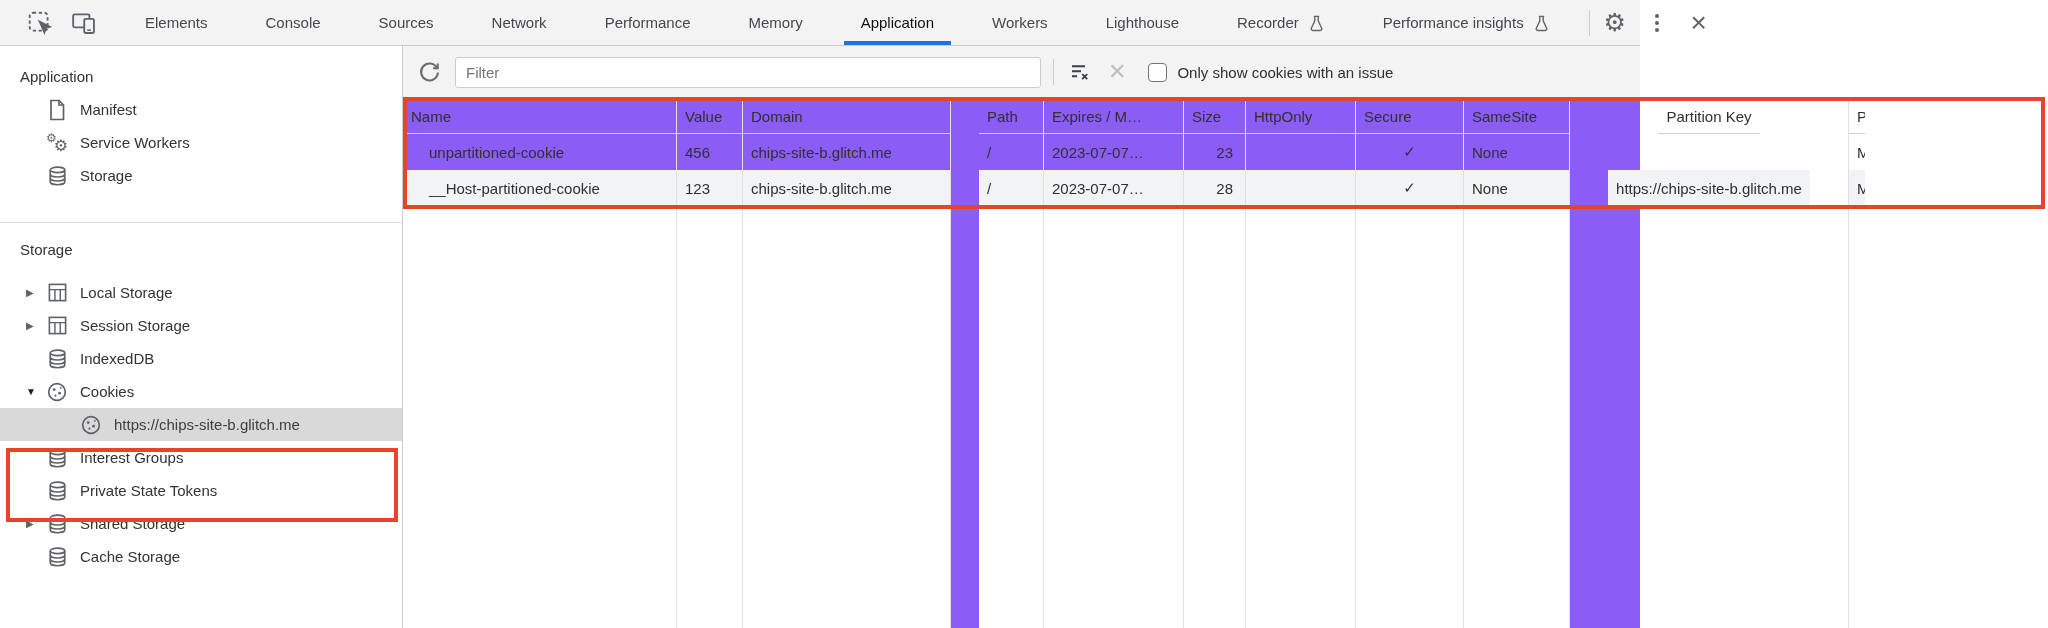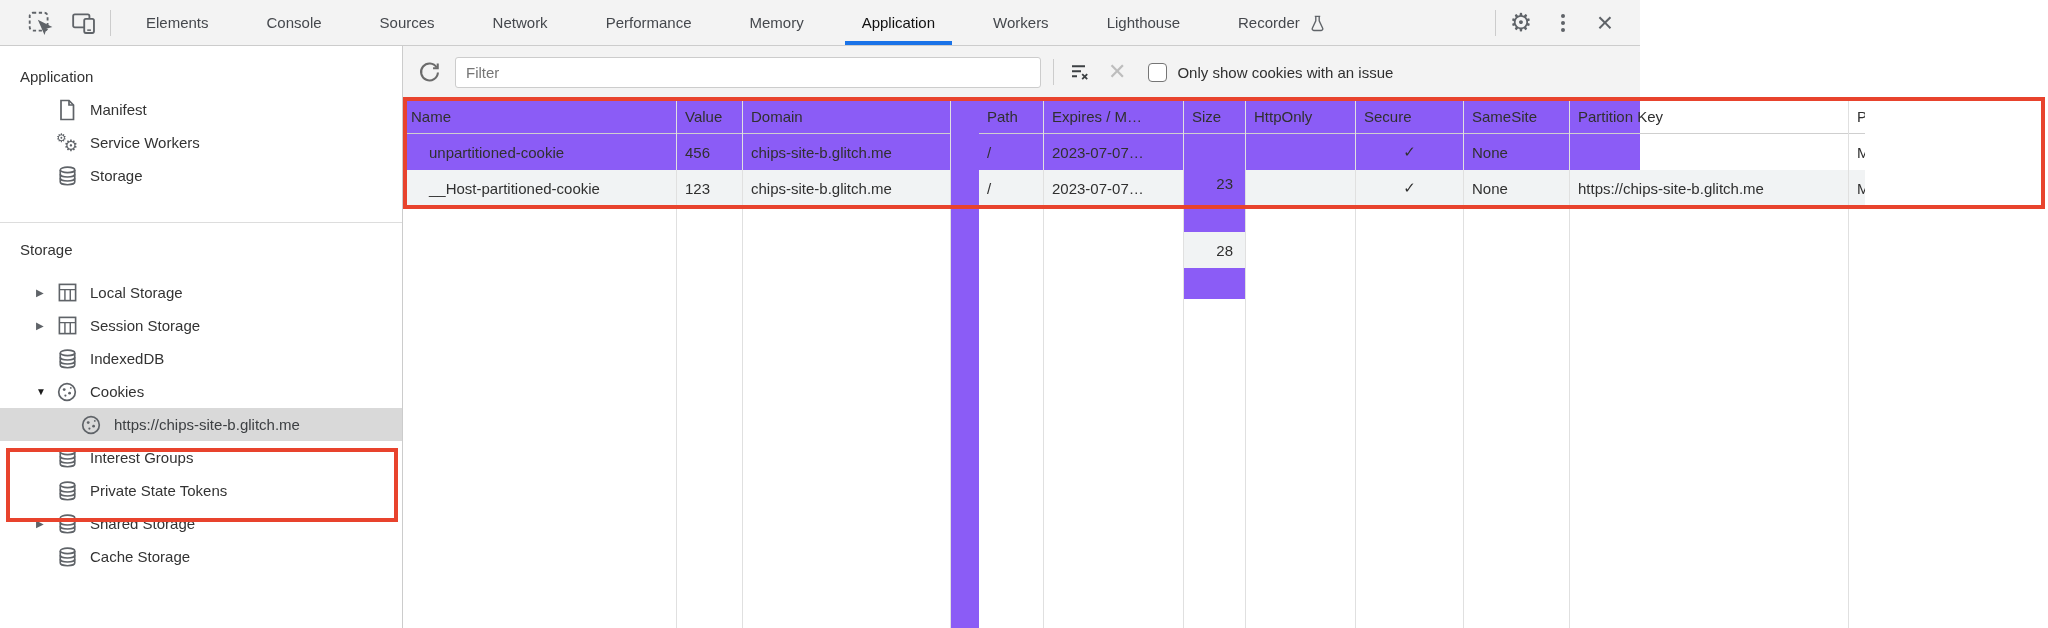--- a/index.html
+++ b/index.html
@@ -28,21 +28,21 @@
   .kebab i { width:4px; height:4px; border-radius:50%; background:#5f6368; }
   .close-glyph { font-size:28px; font-weight:300; line-height:1; }
 
   
   .split { flex:1; display:flex; min-height:0; }
 
   
   .sidebar { width:403px; flex:0 0 403px; background:#fff; border-right:1px solid #ccc;
              padding-top:14px; position:relative; }
   .sec-title { height:33px; line-height:33px; padding-left:20px; font-size:15px; color:#333; }
-  .tree-row { height:33px; display:flex; align-items:center; padding-left:36px; font-size:15px;
+  .tree-row { height:33px; display:flex; align-items:center; padding-left:26px; font-size:15px;
               color:#333; cursor:pointer; white-space:nowrap; }
   .tree-row .arrow { width:20px; font-size:10px; color:#5f6368; flex:0 0 20px; }
   .tree-row .arrow.open { color:#1b1b1b; }
   .tree-row .t-icon { width:22px; height:22px; flex:0 0 22px; margin-right:12px;
                       display:flex; align-items:center; justify-content:center; color:#5f6368; }
   .tree-row.child { padding-left:60px; }
   .tree-row.selected { background:#d9d9d9; color:#3d4043; }
   .side-sep { border-top:1px solid #ddd; margin-top:30px; }
   .after-sep { margin-top:10px; }
   .items-gap { height:10px; }
@@ -141,20 +141,28 @@
           <span>Lighthouse</span>
         </div>
         <div class="tab">
           <span>Recorder</span>
           <span class="flask">
             <svg width="17" height="18" viewBox="0 0 20 20">
               <path d="M6.8 2.2h6.4M8 2.2v5.2l-4.1 8.7a1.9 1.9 0 0 0 1.7 2.7h8.8a1.9 1.9 0 0 0 1.7-2.7L12 7.4V2.2" fill="none" stroke="#5f6368" stroke-width="1.6"></path>
             </svg>
           </span>
         </div>
+        <div class="tab">
+          <span>Performance insights</span>
+          <span class="flask">
+            <svg width="17" height="18" viewBox="0 0 20 20">
+              <path d="M6.8 2.2h6.4M8 2.2v5.2l-4.1 8.7a1.9 1.9 0 0 0 1.7 2.7h8.8a1.9 1.9 0 0 0 1.7-2.7L12 7.4V2.2" fill="none" stroke="#5f6368" stroke-width="1.6"></path>
+            </svg>
+          </span>
+        </div>
       </div>
     <div class="right-icons">
       <div class="vsep"></div>
       <div class="glyph-btn">
           <span class="gear-glyph">⚙</span>
         </div>
       <div class="glyph-btn">
         <span class="kebab">
             <i></i>
             <i></i>
@@ -352,21 +360,21 @@
             <div class="cell r">/</div>
             <div class="cell r odd">/</div>
             <div class="gfill"></div>
           </div>
           <div class="gcol" style="width: 140px; flex: 0 0 140px;">
             <div class="cell th">Expires / M…</div>
             <div class="cell r">2023-07-07…</div>
             <div class="cell r odd">2023-07-07…</div>
             <div class="gfill"></div>
           </div>
-          <div class="gcol" style="width: 62px; flex: 0 0 62px; gap: 31px;">
+          <div class="gcol" style="width: 62px; flex: 0 0 62px;">
             <div class="cell th">Size</div>
             <div class="cell r al-right">23</div>
             <div class="cell r odd al-right">28</div>
             <div class="gfill"></div>
           </div>
           <div class="gcol" style="width: 110px; flex: 0 0 110px;">
             <div class="cell th">HttpOnly</div>
             <div class="cell r"></div>
             <div class="cell r odd"></div>
             <div class="gfill"></div>
@@ -376,21 +384,21 @@
             <div class="cell r al-center">✓</div>
             <div class="cell r odd al-center">✓</div>
             <div class="gfill"></div>
           </div>
           <div class="gcol" style="width: 106px; flex: 0 0 106px;">
             <div class="cell th">SameSite</div>
             <div class="cell r">None</div>
             <div class="cell r odd">None</div>
             <div class="gfill"></div>
           </div>
-          <div class="gcol" style="width: 279px; flex: 0 0 279px;">
+          <div class="gcol" style="width: 279px; flex: 0 0 279px; align-items: center;">
             <div class="cell th">Partition Key</div>
             <div class="cell r"></div>
             <div class="cell r odd">https://chips-site-b.glitch.me</div>
             <div class="gfill"></div>
           </div>
           <div class="gcol" style="flex: 1 1 0%;">
             <div class="cell th">Priority</div>
             <div class="cell r">Medium</div>
             <div class="cell r odd">Medium</div>
             <div class="gfill"></div>

